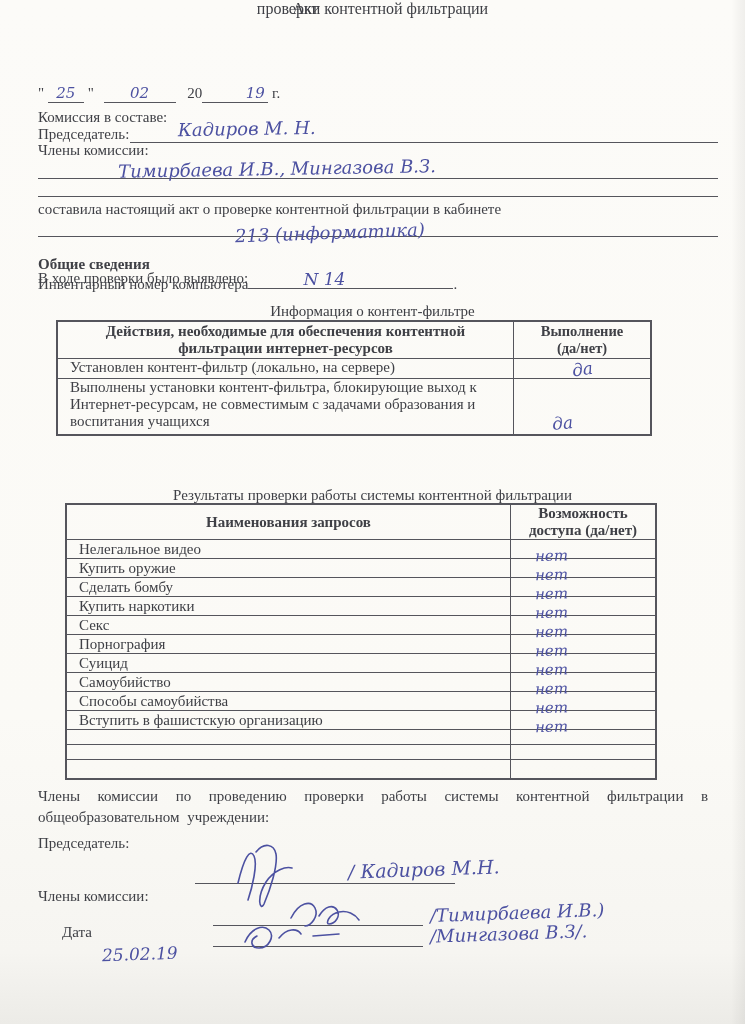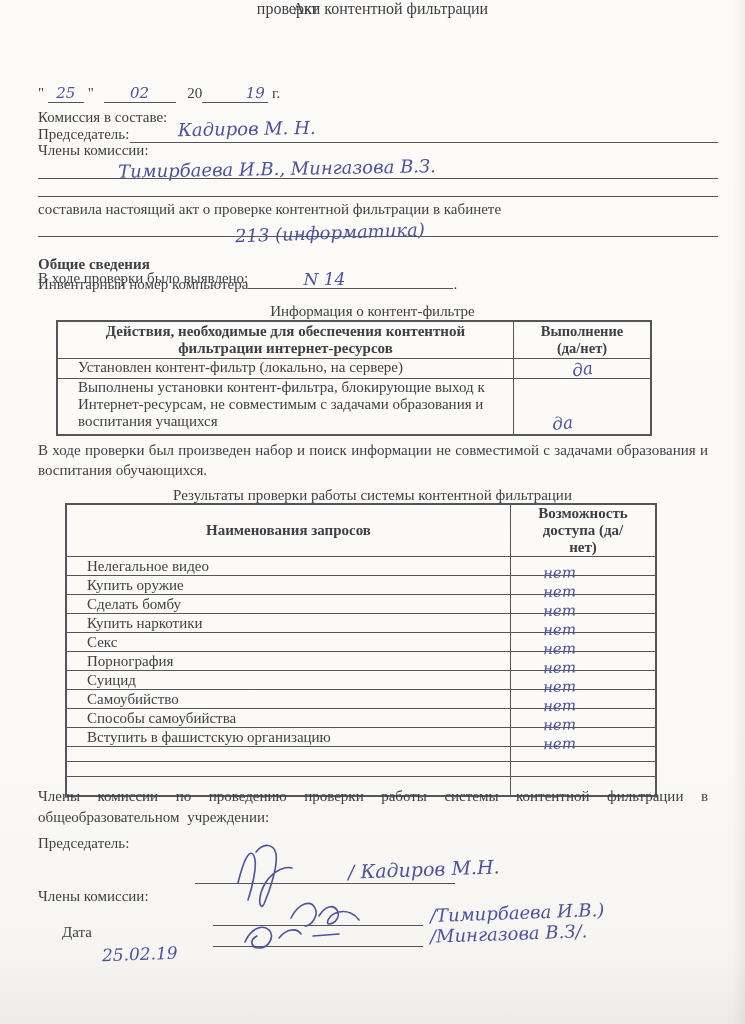--- a/index.html
+++ b/index.html
@@ -23,21 +23,21 @@
   .b{font-weight:bold;}
   .print{font-size:15px;line-height:1.12;}
   .pen{
     font-family:"DejaVu Serif",serif;font-style:italic;
     color:var(--pen,#4c51a1);white-space:nowrap;
   }
   .u{border-bottom:1.2px solid var(--line,#55555c);}
   .hline{position:absolute;border-bottom:1.2px solid var(--line,#55555c);height:0;}
   .just{text-align:justify;}
   table{border-collapse:collapse;table-layout:fixed;}
-  td,th{border:1.2px solid var(--line,#55555c);padding:0 20px;font-weight:normal;
+  td,th{border:1.2px solid var(--line,#55555c);padding:0 12px;font-weight:normal;
         font-size:15px;vertical-align:top;overflow:visible;}
   th{font-weight:bold;vertical-align:middle;}
   .t-outer{outline:0.8px solid var(--line,#55555c);}
   .nett{display:inline-block;transform:translateY(7px) rotate(-2deg);font-size:15px;padding-left:12px;}
   .scrawl{position:absolute;pointer-events:none;}
   .scrawl path{fill:none;stroke:var(--pen,#4c51a1);stroke-width:1.6;stroke-linecap:round;}
 </style>
 </head>
 <body>
 
@@ -107,21 +107,20 @@
       <tr>
         <td style="height:55px;">Выполнены установки контент-фильтра, блокирующие выход к Интернет-ресурсам, не совместимым с задачами образования и воспитания учащихся</td>
         <td></td>
       </tr>
     </tbody>
       </table>
     <span class="pen" style="position:absolute;left:515px;top:38px;font-size:17px;transform:rotate(-8deg);">да</span>
     <span class="pen" style="position:absolute;left:495px;top:92px;font-size:17px;transform:rotate(-6deg);">да</span>
   </div>
 
-  <div class="abs print just" style="left:38px;top:440px;width:670px;line-height:1.35;">В ходе проверки был произведен набор и поиск информации не совместимой с задачами образования и воспитания обучающихся.</div>
 
   <div class="abs center print" style="left:0;top:487px;width:745px;">Результаты проверки работы системы контентной фильтрации</div>
 
   <div class="abs" style="left:66px;top:504px;width:699px;">
     <table class="t-outer" style="width:589px;">
       <colgroup>
           <col style="width:444px;">
           <col style="width:145px;">
         </colgroup>
       <thead>

